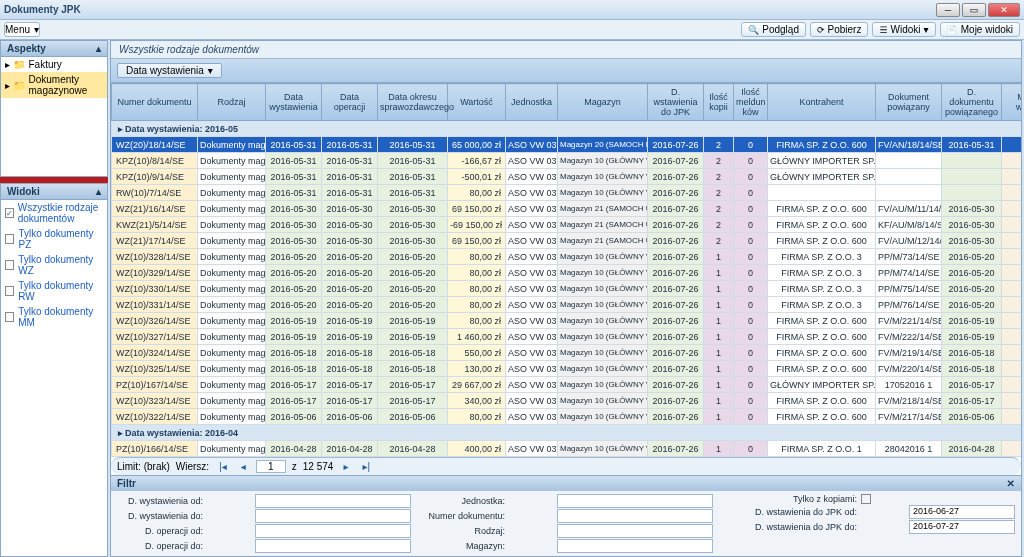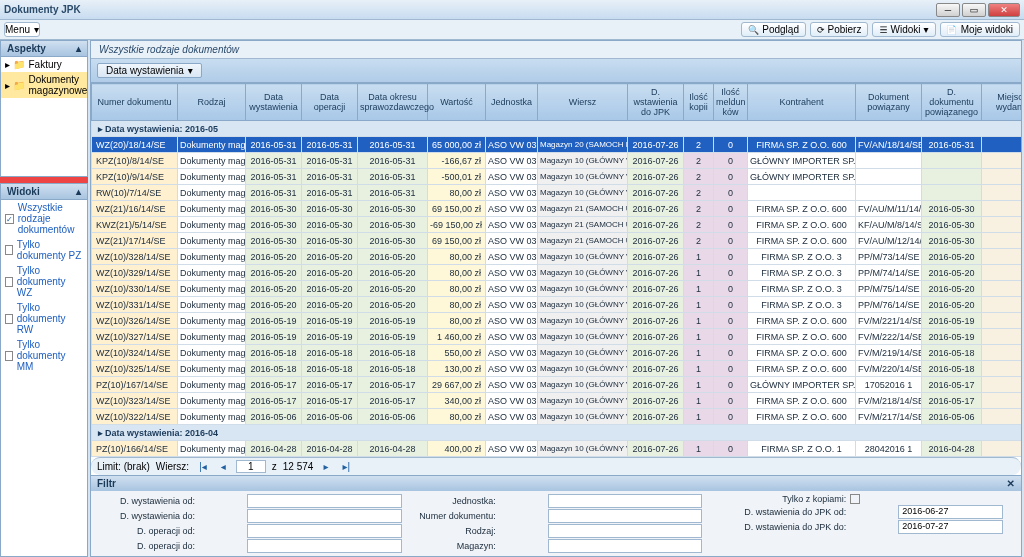--- a/index.html
+++ b/index.html
@@ -14,21 +14,21 @@
 
 
 .toolbar { height: 20px; background: #e8f0f8; border-bottom: 1px solid #a0b8d0; display: flex; align-items: center; padding: 0 4px; }
 .menu-btn { background: #fff; border: 1px solid #a0b8d0; border-radius: 3px; padding: 1px 0; display: flex; align-items: center; gap: 4px; }
 .right-tools { margin-left: auto; display: flex; gap: 4px; }
 .tbtn { background: linear-gradient(#fff,#e0edf8); border: 1px solid #a0b8d0; border-radius: 3px; padding: 1px 6px; display: flex; align-items: center; gap: 3px; }
 .tbtn .icon { font-size: 9px; }
 
 
 .app { display: flex; height: calc(100% - 40px); }
-.left { width: 88px; background: #ef4444; display: flex; flex-direction: column; }
+.left { width: 108px; background: #b91c1c; display: flex; flex-direction: column; }
 .panel-header { background: linear-gradient(#d0e0f0,#a8c4e0); color: #1a3a5a; font-weight: bold; padding: 2px 6px; border: 1px solid #8aa8c8; display: flex; justify-content: space-between; align-items: center; }
 .panel-body { background: #fff; border: 1px solid #8aa8c8; border-top: none; flex: none; }
 .tree-item { display: flex; align-items: center; padding: 2px 4px; gap: 3px; cursor: pointer; }
 .tree-item.sel { background: #ffe8a0; }
 .folder-icon { color: #d4a040; }
 .check { width: 10px; height: 10px; border: 1px solid #888; display: inline-block; }
 .check.on::after { content: "✓"; font-size: 8px; position: relative; top: -2px; left: 0; color: #2060a0; }
 .widoki-body { background: #fff; border: 1px solid #8aa8c8; border-top: none; flex: 1; }
 .widoki-item { display: flex; align-items: center; gap: 4px; padding: 2px 4px; color: #2060c0; cursor: pointer; }
 
@@ -53,21 +53,21 @@
 .grid td.c-pl { background: #f8f0e0; }
 
 
 .pager { background: #e8f0f8; border-top: 1px solid #a0b8d0; padding: 2px 6px; display: flex; align-items: center; gap: 6px; border-radius: 9px; }
 .pager input { width: 30px; border: 1px solid #a0b8d0; text-align: center; }
 .navbtn { padding: 0 4px; color: #2060a0; cursor: pointer; }
 
 
 .filterbar { background: #f0f4f8; border-top: 1px solid #8aa8c8; }
 .filterbar-title { background: linear-gradient(#d0e0f0,#a8c4e0); color: #1a3a5a; font-weight: bold; padding: 2px 6px; display: flex; justify-content: space-between; gap: 20px; }
-.filter-grid { display: flex; padding: 2px 18px; gap: 8px; }
+.filter-grid { display: flex; padding: 2px 6px; gap: 8px; }
 .filter-col { flex: 1; }
 .filter-row { display: flex; align-items: center; margin: 1px 0; }
 .filter-row label { width: 90px; text-align: right; color: #203040; padding-right: 4px; font-size: 9px; }
 .filter-row .inp { flex: 1; background: #fff; border: 1px solid #a0b8d0; height: 14px; padding: 0 3px; font-size: 9px; margin-left: 48px; }
 
 
 .col-nd { width: 86px; }
 .col-rodz { width: 68px; }
 .col-dw { width: 56px; }
 .col-do { width: 56px; }
@@ -199,21 +199,21 @@
         </colgroup>
         <thead>
           <tr>
             <th>Numer dokumentu</th>
             <th>Rodzaj</th>
             <th>Data wystawienia</th>
             <th>Data operacji</th>
             <th>Data okresu sprawozdawczego</th>
             <th>Wartość</th>
             <th>Jednostka</th>
-            <th>Wiersz</th>
+            <th>Magazyn</th>
             <th>D. wstawienia do JPK</th>
             <th>Ilość kopii</th>
             <th>Ilość meldun ków</th>
             <th>Kontrahent</th>
             <th>Dokument powiązany</th>
             <th>D. dokumentu powiązanego</th>
             <th>Miejsce wydania</th>
 
           </tr>
         </thead>

